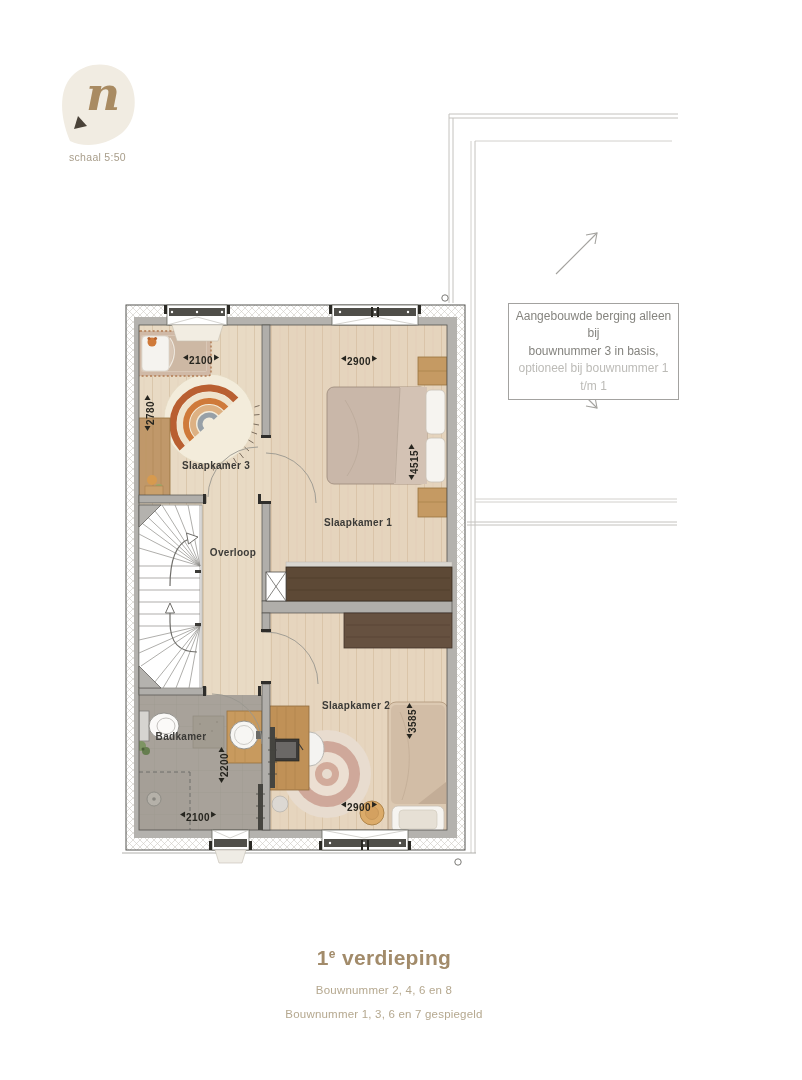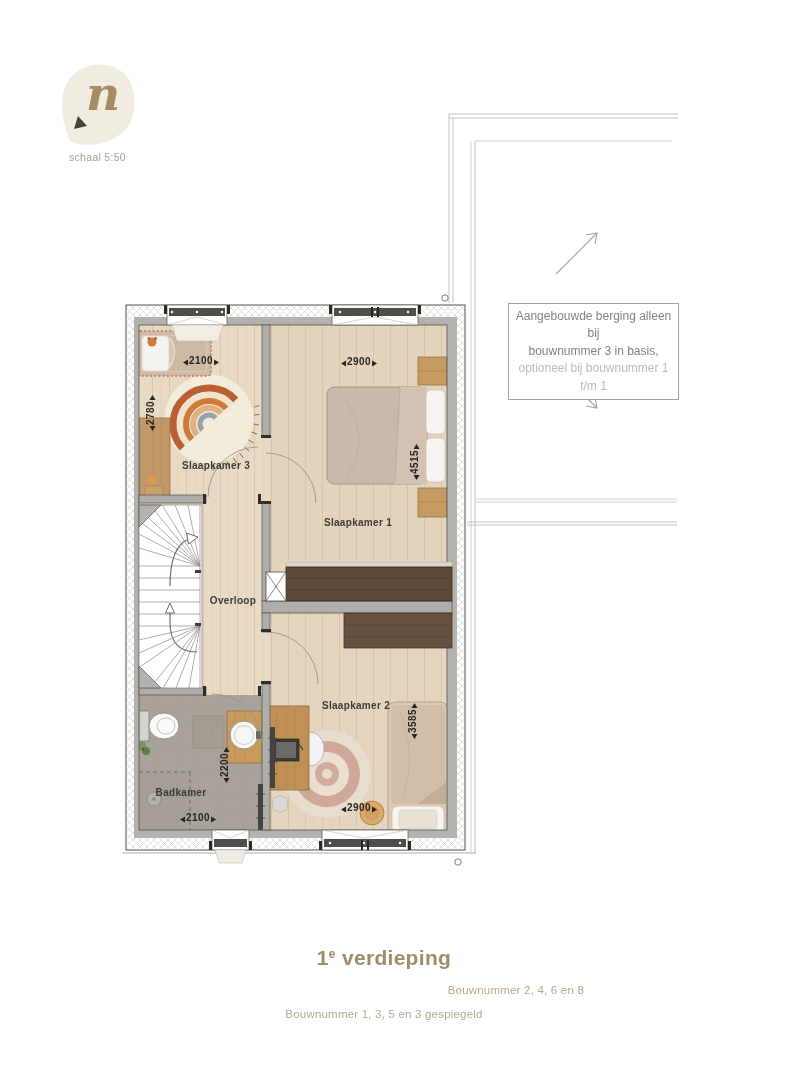--- a/index.html
+++ b/index.html
@@ -2,21 +2,21 @@
 <html><head>
 <meta charset="utf-8">
 <style>
   html,body{margin:0;padding:0;background:#ffffff;}
   body{width:802px;height:1080px;position:relative;overflow:hidden;
        font-family:"Liberation Sans",sans-serif;}
   svg{position:absolute;left:0;top:0;}
   .overlay{position:absolute;z-index:5;}
   .center{transform:translate(-50%,-50%);}
   .room-label{font-size:10px;font-weight:700;color:#3b3a37;letter-spacing:.3px;white-space:nowrap;}
-  .dim{display:flex;align-items:flex-end;gap:1px;color:#26251f;}
+  .dim{display:flex;align-items:flex-start;gap:1px;color:#26251f;}
   .dim-v{flex-direction:column;}
   .dim-text{font-size:10px;font-weight:700;letter-spacing:.4px;white-space:nowrap;}
   .vtext{writing-mode:vertical-rl;transform:rotate(180deg);}
   .tri{width:0;height:0;display:block;}
   .tri-l{border-top:3.5px solid transparent;border-bottom:3.5px solid transparent;border-right:5.5px solid #26251f;}
   .tri-r{border-top:3.5px solid transparent;border-bottom:3.5px solid transparent;border-left:5.5px solid #26251f;}
   .tri-u{border-left:3.5px solid transparent;border-right:3.5px solid transparent;border-bottom:5.5px solid #26251f;}
   .tri-d{border-left:3.5px solid transparent;border-right:3.5px solid transparent;border-top:5.5px solid #26251f;}
   .note-box{left:508px;top:303px;width:163px;border:1px solid #a3a2a0;background:#fff;
             padding:4px 3px;font-size:12px;line-height:1.45;text-align:center;color:#85847f;}
@@ -368,23 +368,23 @@
 <span class="overlay scale-label">schaal 5:50</span>
 
 <div class="overlay note-box">
   <div>Aangebouwde berging alleen bij</div>
   <div>bouwnummer 3 in basis,</div>
   <div class="note-faint">optioneel bij bouwnummer 1 t/m 1</div>
 </div>
 
 <span class="overlay center room-label" style="left:216px;top:465px;">Slaapkamer 3</span>
 <span class="overlay center room-label" style="left:358px;top:522px;">Slaapkamer 1</span>
-<span class="overlay center room-label" style="left:233px;top:600px;">Overloop</span>
+<span class="overlay center room-label" style="left:233px;top:552px;">Overloop</span>
 <span class="overlay center room-label" style="left:356px;top:678px;margin-top:27px;">Slaapkamer 2</span>
-<span class="overlay center room-label" style="left:181px;top:792px;">Badkamer</span>
+<span class="overlay center room-label" style="left:181px;top:736px;">Badkamer</span>
 
 <div class="overlay center dim" style="left:201px;top:360px;">
   <span class="tri tri-l"></span>
   <span class="dim-text">2100</span>
   <span class="tri tri-r"></span>
 </div>
 <div class="overlay center dim" style="left:359px;top:361px;">
   <span class="tri tri-l"></span>
   <span class="dim-text">2900</span>
   <span class="tri tri-r"></span>
@@ -417,14 +417,14 @@
 </div>
 <div class="overlay center dim dim-v" style="left:412px;top:721px;">
   <span class="tri tri-u"></span>
   <span class="dim-text vtext">3585</span>
   <span class="tri tri-d"></span>
 </div>
 
 <div class="overlay footer f-title">
   <span>1</span><span class="sup">e</span><span> verdieping</span>
 </div>
-<div class="overlay footer f-sub" style="top:984px;text-align:right;">Bouwnummer 2, 4, 6 en 8</div>
-<div class="overlay footer f-sub" style="top:1008px;">Bouwnummer 1, 3, 5 en 3 gespiegeld</div>
+<div class="overlay footer f-sub" style="top:984px;">Bouwnummer 2, 4, 6 en 8</div>
+<div class="overlay footer f-sub" style="top:1008px;">Bouwnummer 1, 3, 6 en 7 gespiegeld</div>
 
 </body></html>

